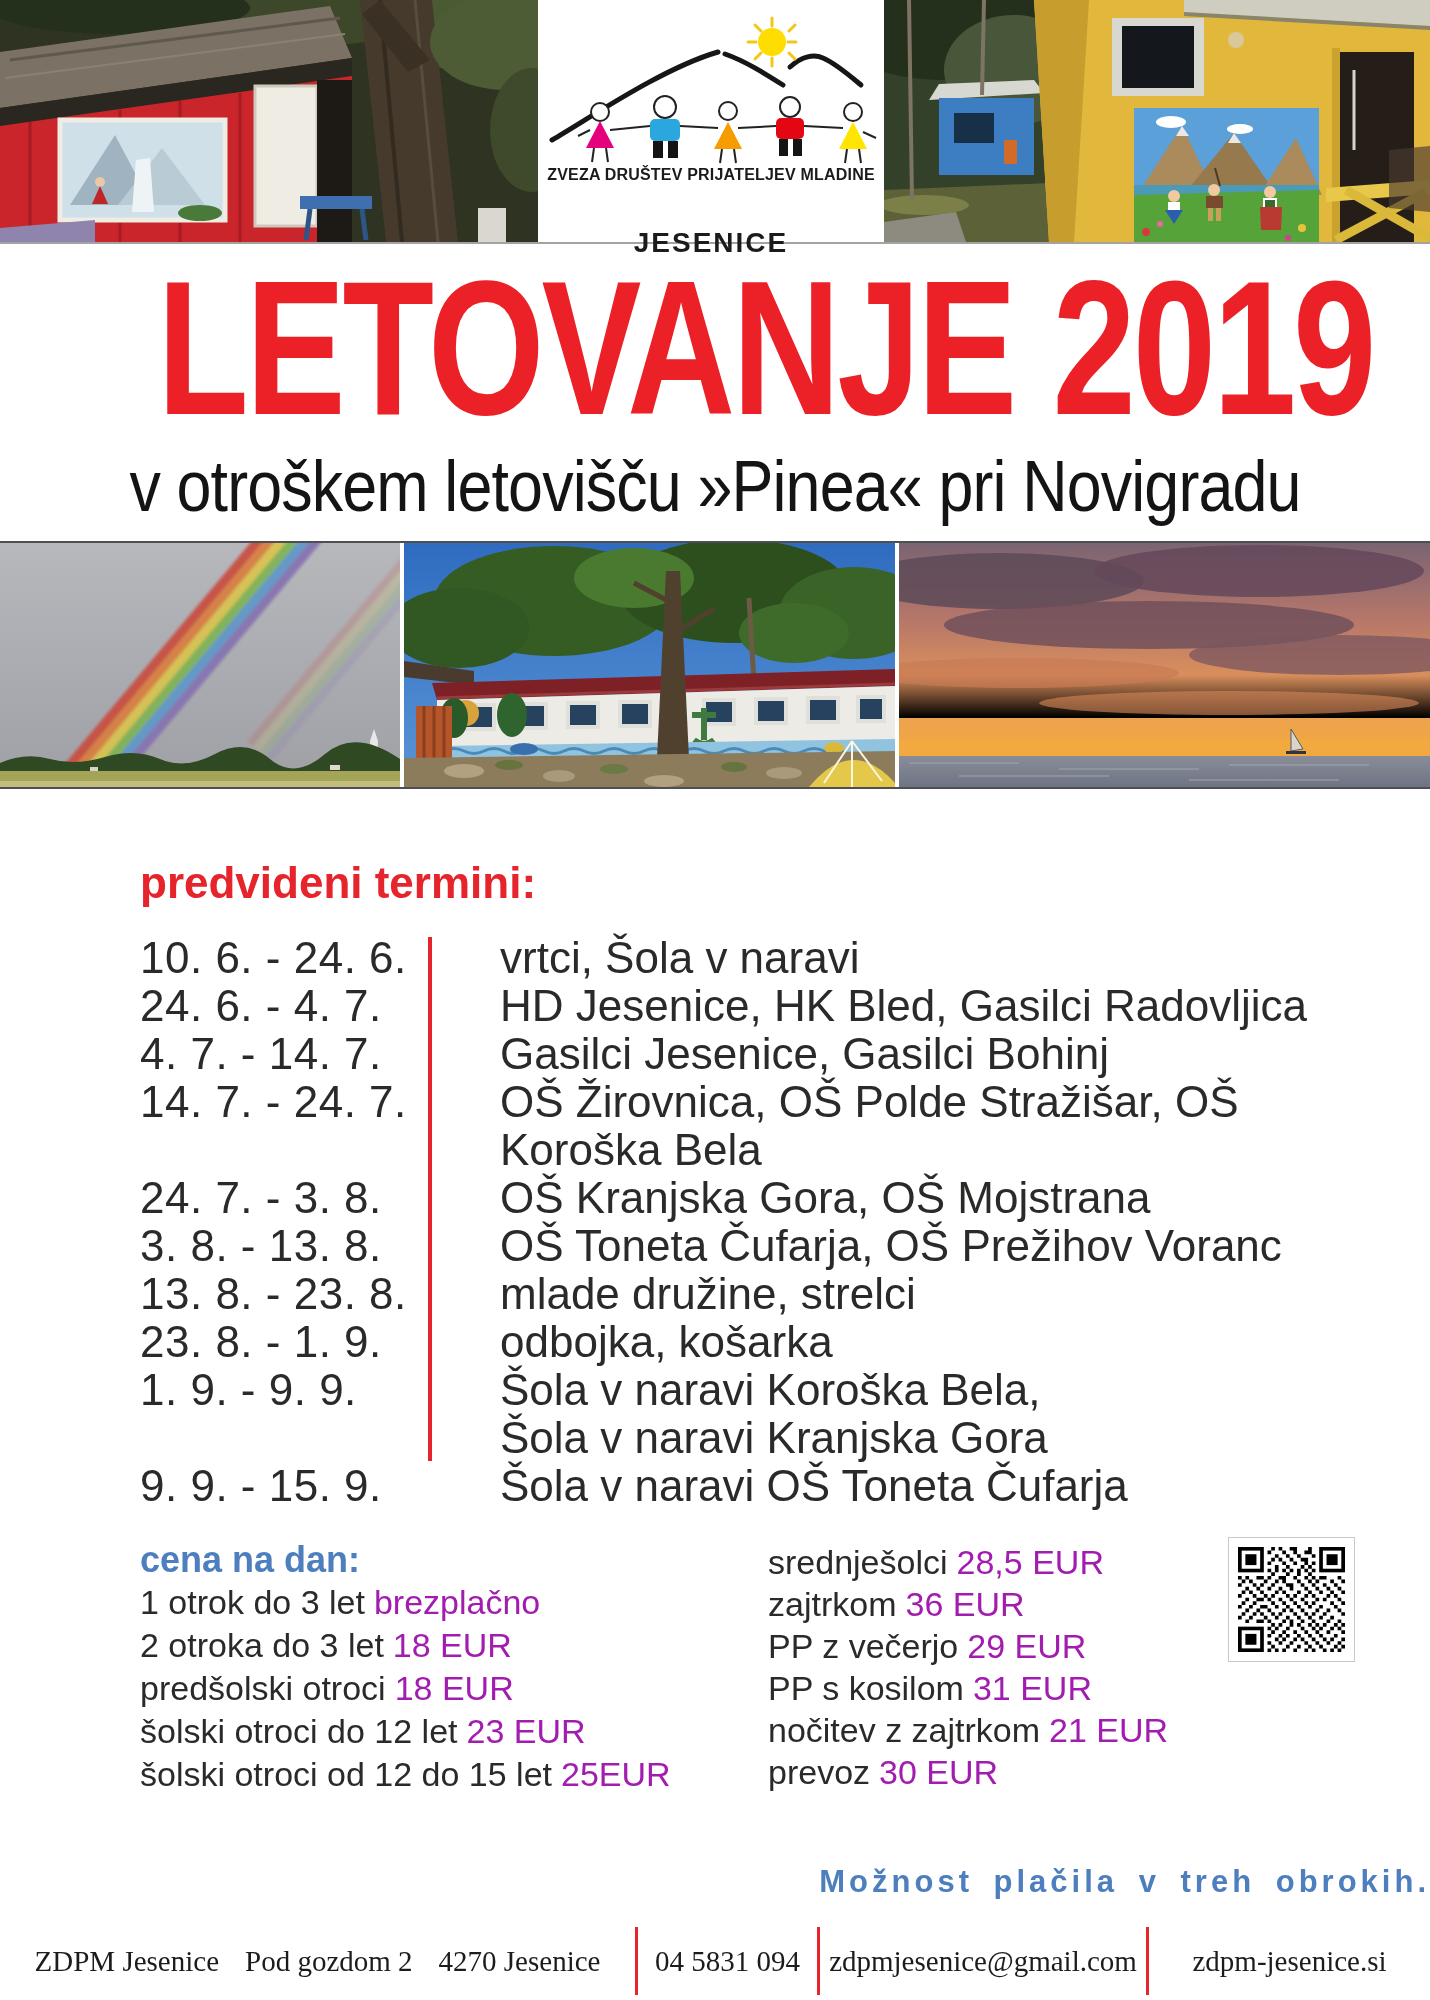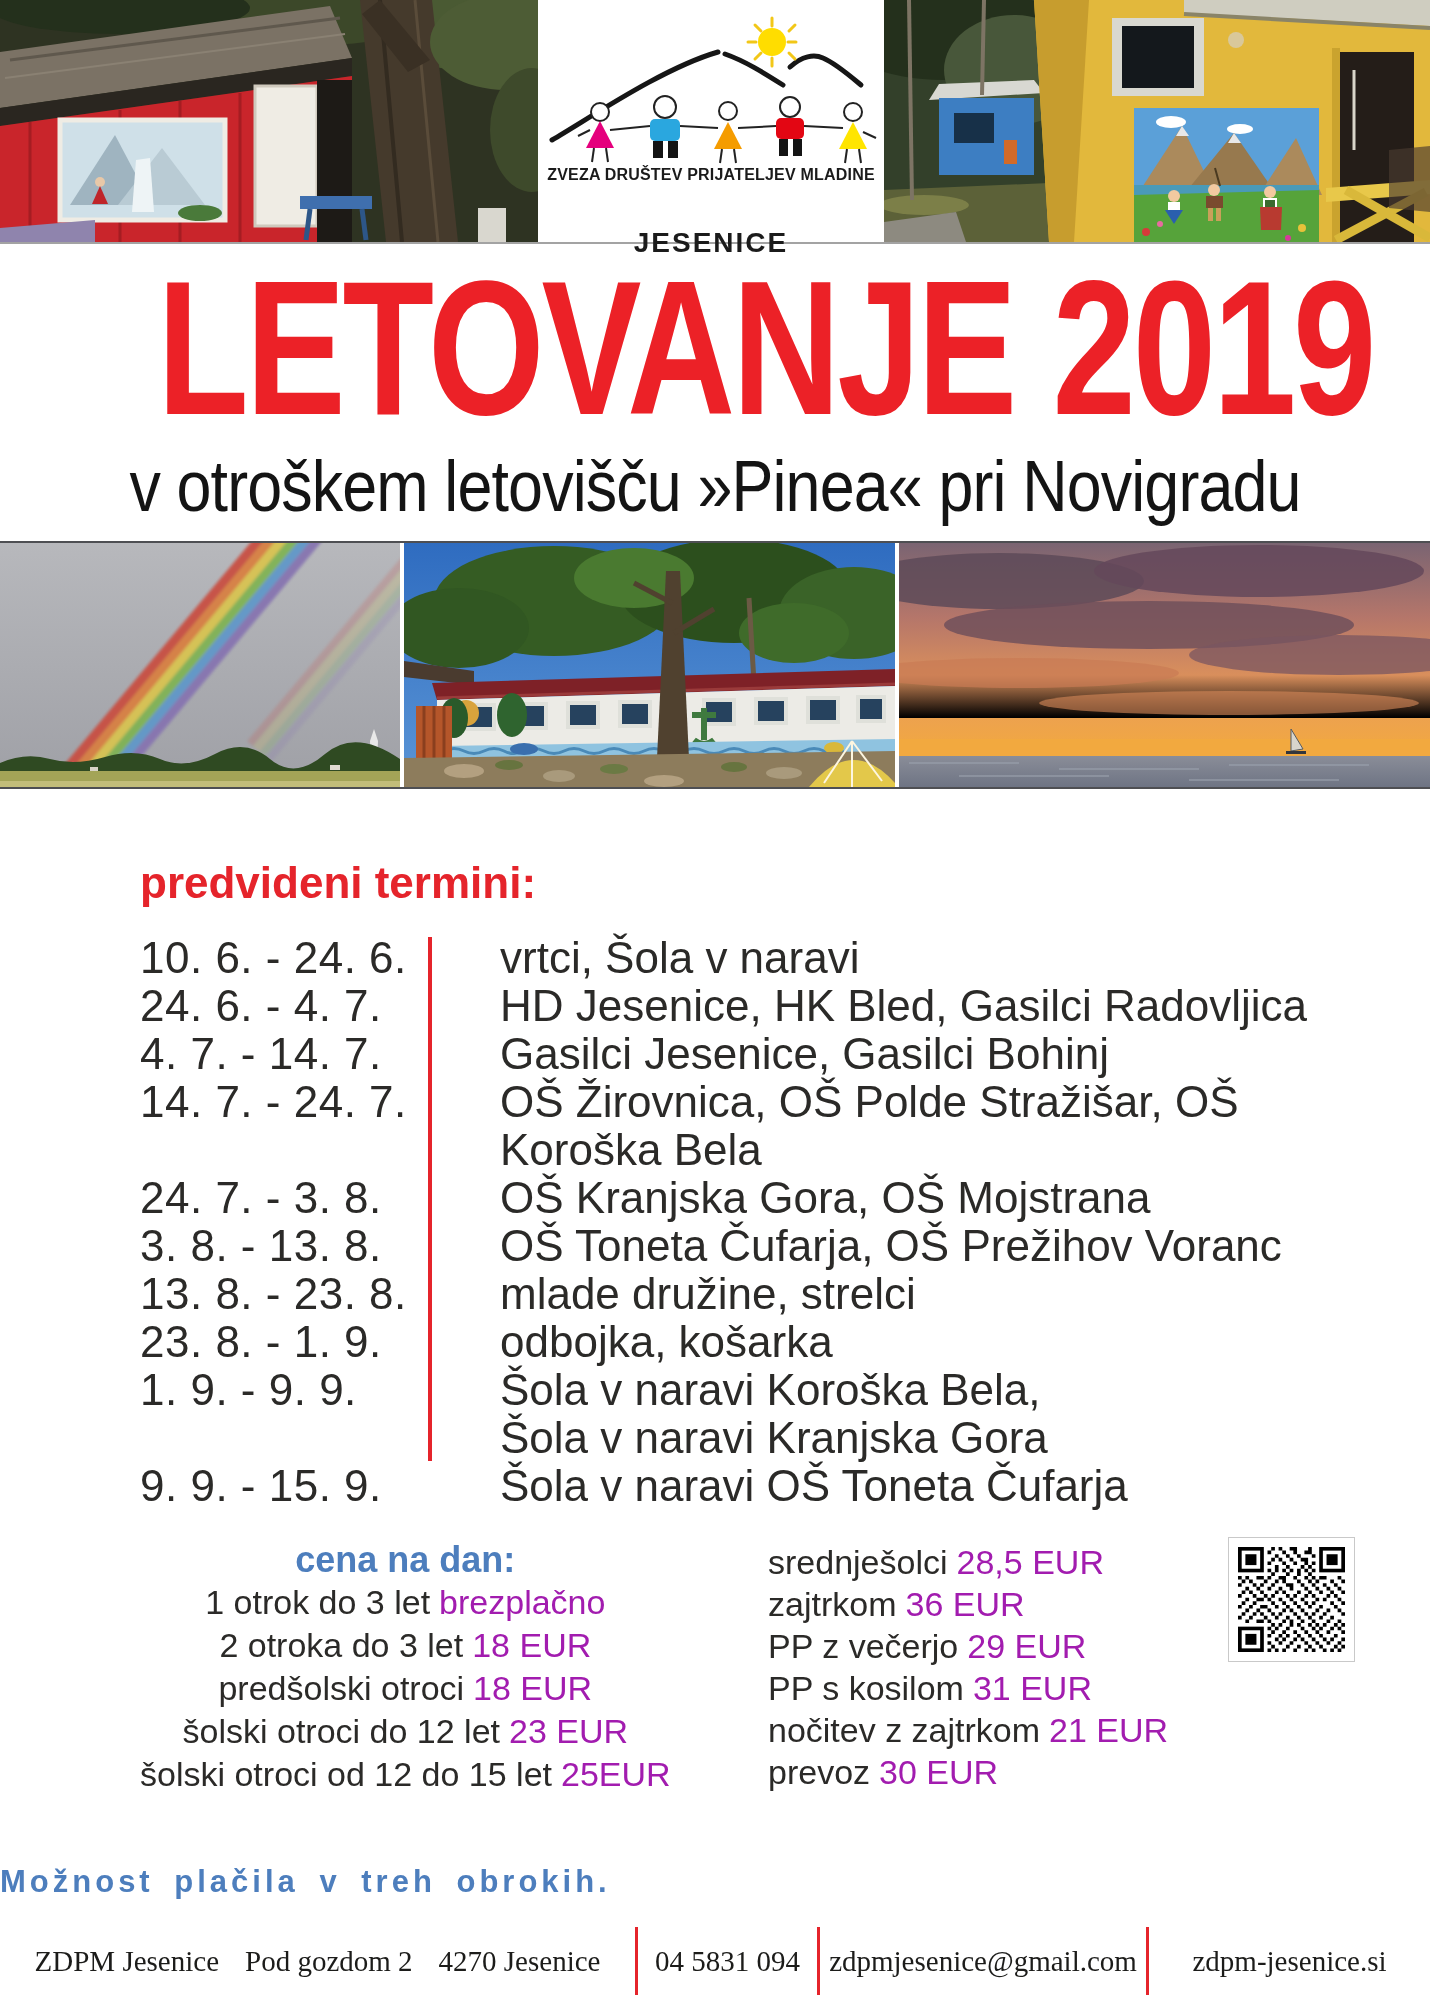--- a/index.html
+++ b/index.html
@@ -36,33 +36,33 @@
 
   
   .sched-heading{position:absolute;left:140px;top:858px;font-size:44px;font-weight:bold;color:#e5242b;}
   .sched-table{position:absolute;left:140px;top:934px;width:1240px;font-size:44px;line-height:48px;color:#2b2a28;}
   .srow{display:flex;}
   .sdates{width:290px;letter-spacing:.5px;flex:none;}
   .sgroups{padding-left:70px;}
   .red-divider{position:absolute;left:288px;top:3px;width:4px;height:524px;background:#e5242b;}
 
   
-  .price-left{position:absolute;left:140px;top:1538px;font-size:34px;line-height:43px;text-align:center;}
+  .price-left{position:absolute;left:140px;top:1538px;font-size:34px;line-height:43px;}
   .price-right{position:absolute;left:768px;top:1541px;font-size:34px;line-height:42px;}
   .price-heading{color:#4d7ebd;font-weight:bold;font-size:36px;}
   .plabel{color:#2b2a28;margin-right:9px;}
   .pprice{color:#a21caf;}
 
   
   .qr{position:absolute;left:1228px;top:1537px;width:127px;height:125px;background:#fff;
       border:1px solid #c9c9c9;box-sizing:border-box;}
   .qr svg{position:absolute;inset:9px;width:107px;height:105px;}
 
   
-  .pay-note{position:absolute;top:1864px;left:0;width:1430px;text-align:left;
+  .pay-note{position:absolute;top:1864px;left:0;width:1430px;text-align:right;
             font-size:31px;font-weight:bold;color:#4d7ebd;letter-spacing:4px;word-spacing:8px;}
 
   
   .footer{position:absolute;left:0;top:1922px;width:1430px;height:78px;display:flex;align-items:center;
           font-family:"Liberation Serif", serif;font-size:29px;color:#1c1c1a;}
   .fcell{text-align:center;}
   .fc1{width:635px;}
   .fc2{width:179px;}
   .fc3{width:326px;}
   .fc4{flex:1;}

